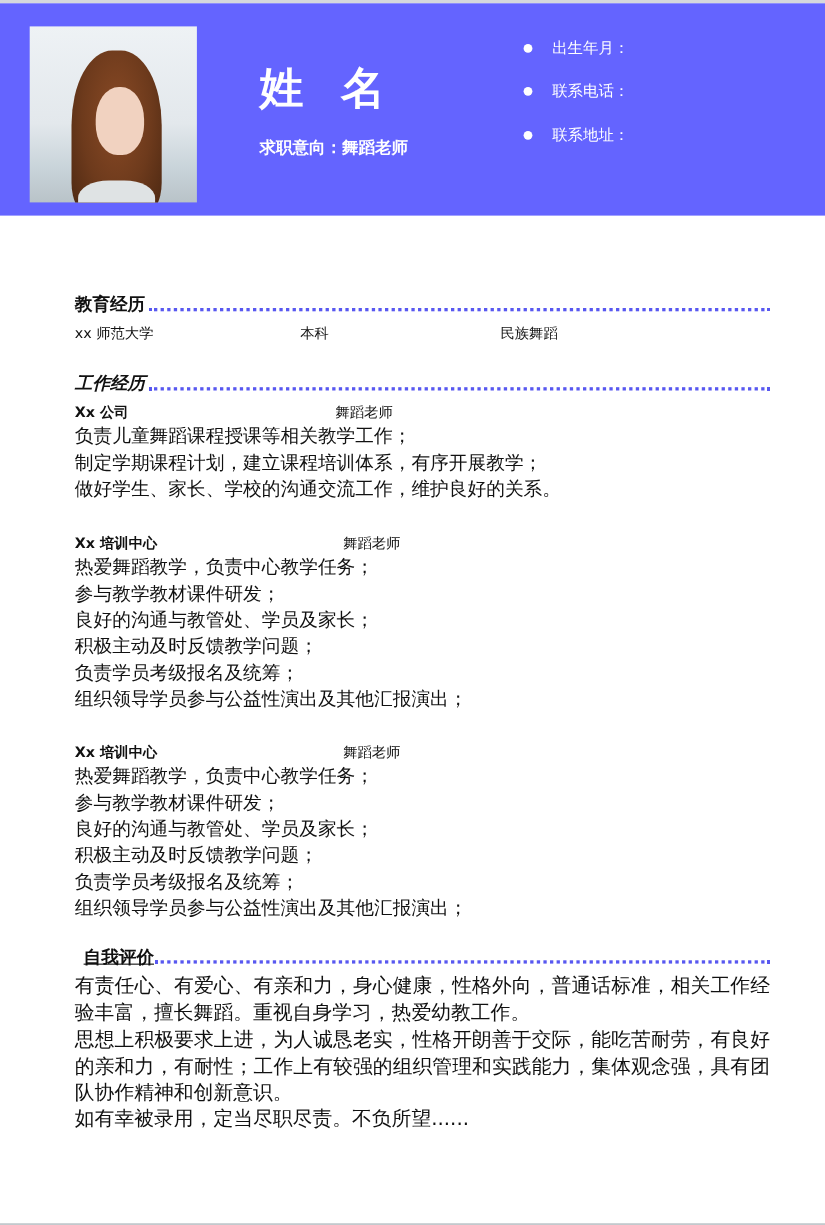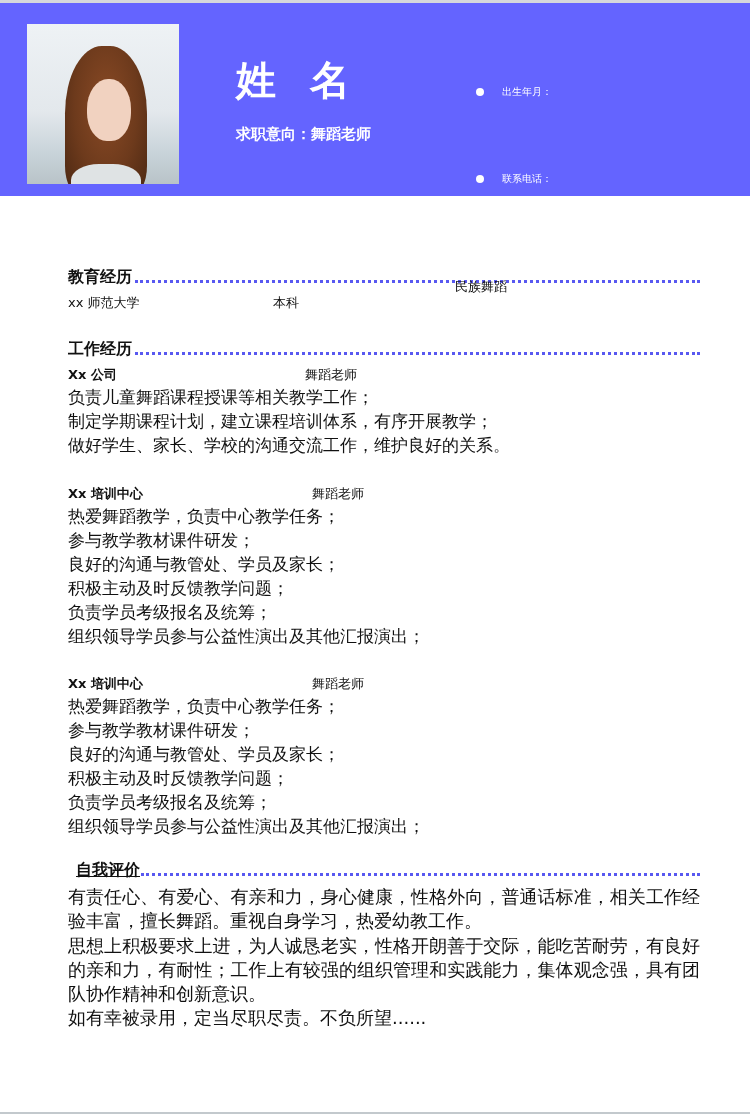--- a/index.html
+++ b/index.html
@@ -38,21 +38,21 @@
     position: absolute; left: 236px; top: 50px;
     font-size: 40px; font-weight: bold; color: #ffffff; letter-spacing: 10px;
   }
   .intent {
     position: absolute; left: 236px; top: 122px;
     font-size: 15px; font-weight: bold; color: #ffffff;
   }
   .contact { position: absolute; left: 475px; top: 30px; list-style: none; margin: 0; padding: 0; }
   .contact li {
     position: relative; height: 39.3px; padding-left: 27px;
-    font-size: 10px; color: #ffffff; line-height: 22px; margin-top: 48px;
+    font-size: 14px; color: #ffffff; line-height: 22px;
   }
   .contact .dot {
     position: absolute; left: 1px; top: 7px; width: 8px; height: 8px;
     border-radius: 50%; background: #ffffff;
   }
   .section-title {
     position: absolute; left: 68px;
     font-size: 16px; font-weight: bold; color: #111;
     display: flex; align-items: center; width: 632px;
   }
@@ -94,23 +94,23 @@
     </li>
   </ul>
 </div>
 
 <div class="section-title" style="top:267px;">
   <span>教育经历</span>
   <span class="dots"></span>
 </div>
 <div class="row" style="left:68px; top:294px;">xx 师范大学</div>
 <div class="row" style="left:273px; top:294px;text-align:center;">本科</div>
-<div class="row" style="left:455px; top:278px;">民族舞蹈</div>
+<div class="row" style="left:455px; top:294px;">民族舞蹈</div>
 
-<div class="section-title" style="top:339px;">
+<div class="section-title" style="top:339px;font-style:italic;">
   <span>工作经历</span>
   <span class="dots"></span>
 </div>
 
 <div class="row bold" style="left:68px; top:366px;">Xx 公司</div>
 <div class="row" style="left:305px; top:366px;">舞蹈老师</div>
 <div class="lines" style="top:385px;">
   <div>负责儿童舞蹈课程授课等相关教学工作；</div>
   <div>制定学期课程计划，建立课程培训体系，有序开展教学；</div>
   <div>做好学生、家长、学校的沟通交流工作，维护良好的关系。</div>

